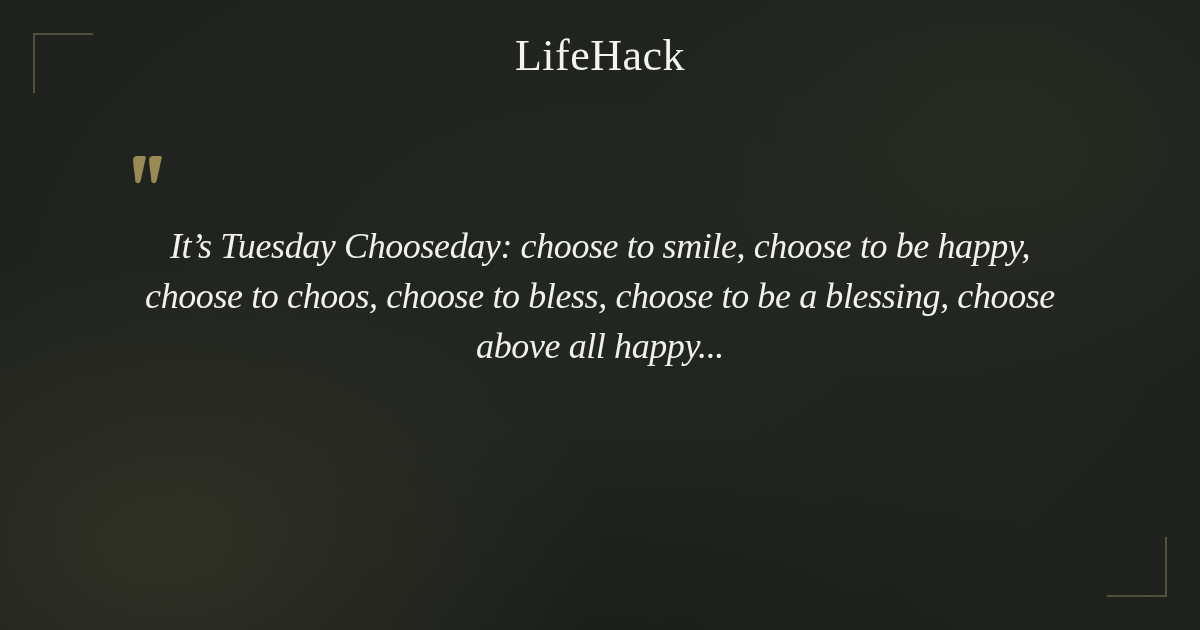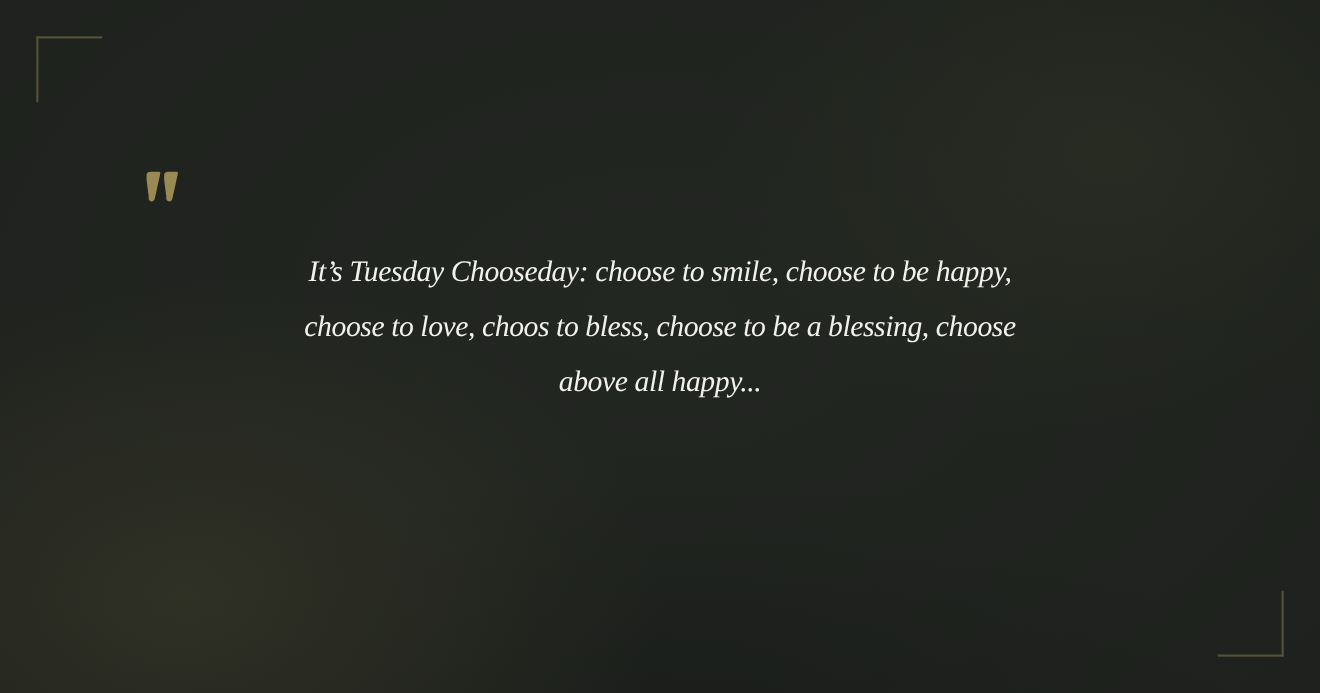--- a/index.html
+++ b/index.html
@@ -59,43 +59,44 @@
     color: var(--accent-gold, #998a54);
   }
 
   .quote {
     position: absolute;
     top: 221px;
     left: 0;
     width: 100%;
     text-align: center;
     font-style: italic;
-    font-size: 27px;
+    font-size: 36px;
     line-height: 50px;
     letter-spacing: -0.4px;
     color: var(--text, #f2f1ee);
   }
   .quote .line {
     display: block;
     white-space: nowrap;
   }
 </style>
 </head>
 <body>
 
 <div class="card">
 
   <div class="corner corner-tl"></div>
   <div class="corner corner-br"></div>
 
+  <div class="logo">LifeHack</div>
 
   <svg class="qmark" width="32" height="29" viewBox="0 0 32 29" aria-hidden="true">
     <path fill="currentColor" d="M1.2 3.2 C1.2 1.2 3.0 0 5.6 0 L12.2 0 C13.4 0 14.0 0.8 13.7 2.0 L8.8 24.2 C8.3 26.7 6.1 27.7 4.5 26.8 C3.2 26.0 2.9 24.6 3.2 22.8 L1.3 8.0 C1.2 6.4 1.2 4.6 1.2 3.2 Z"></path>
     <path fill="currentColor" d="M17.2 3.2 C17.2 1.2 19.0 0 21.6 0 L28.2 0 C29.4 0 30.0 0.8 29.7 2.0 L24.8 24.2 C24.3 26.7 22.1 27.7 20.5 26.8 C19.2 26.0 18.9 24.6 19.2 22.8 L17.3 8.0 C17.2 6.4 17.2 4.6 17.2 3.2 Z"></path>
   </svg>
 
   <div class="quote">
     <span class="line">It’s Tuesday Chooseday: choose to smile, choose to be happy,</span>
-    <span class="line">choose to love, choos to bless, choose to be a blessing, choose</span>
+    <span class="line">choose to choos, choose to bless, choose to be a blessing, choose</span>
     <span class="line">above all happy...</span>
   </div>
 
 </div>
 
 </body></html>

